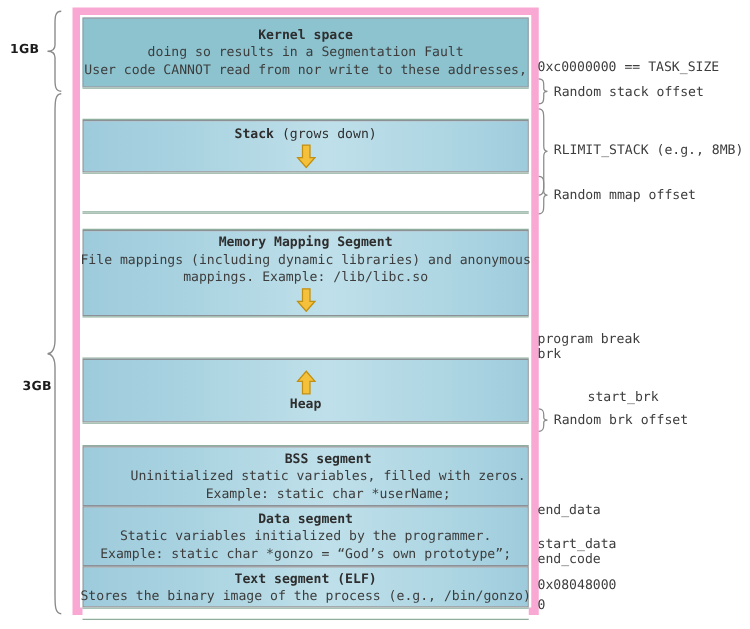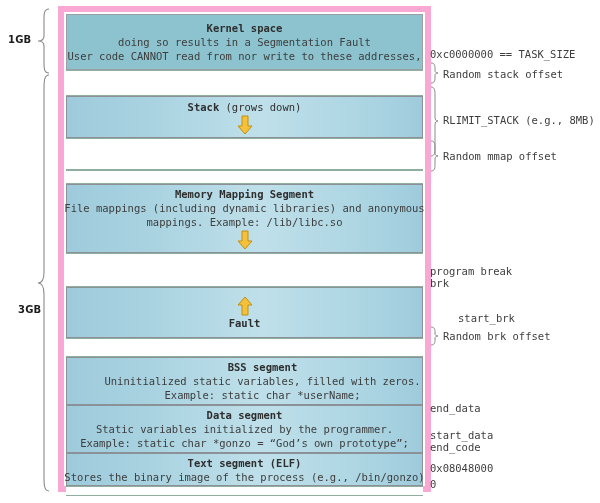--- a/index.html
+++ b/index.html
@@ -173,21 +173,21 @@
     </div>
 
     <div class="block gap" style="top:241px; height:34px;"></div>
 
     <div class="block seg" style="top:275px; height:51px;">
       <div class="arrow">
         <svg width="16" height="20" viewBox="0 0 16 20">
           <path d="M8 1 L15 9 L11 9 L11 19 L5 19 L5 9 L1 9 Z" fill="#f5c13a" stroke="#c18f12" stroke-width="1"></path>
         </svg>
       </div>
-      <div class="title">Fault</div>
+      <div class="title">Heap</div>
     </div>
 
     <div class="block gap" style="top:326px; height:19px;"></div>
 
     <div class="block seg" style="top:345px; height:48px;padding-left:36px;">
       <div class="title">BSS segment</div>
       <div class="desc">Uninitialized static variables, filled with zeros.</div>
       <div class="desc">Example: static char *userName;</div>
     </div>
 
@@ -224,21 +224,21 @@
   <div class="rbrace" style="left:430px; top:140px; height:32px;">
     <svg width="9" height="32" viewBox="0 0 9 32">
       <path d="M1 1 C5 1 5 4 5 9 L5 13 C5 15 6 16 8 16 C6 16 5 17 5 19 L5 23 C5 28 5 31 1 31" fill="none" stroke="#8a8a8a" stroke-width="1"></path>
     </svg>
   </div>
   <div class="annot" style="left:443px; top:150px;">Random mmap offset</div>
 
   <div class="annot" style="left:430px; top:265px;">program break</div>
   <div class="annot" style="left:430px; top:277px;">brk</div>
 
-  <div class="annot" style="left:430px; top:312px;padding-left:28px;">start_brk</div>
+  <div class="annot" style="left:442px; top:312px;padding-left:28px;">start_brk</div>
 
   <div class="rbrace" style="left:430px; top:326px; height:20px;">
     <svg width="9" height="20" viewBox="0 0 9 20">
       <path d="M1 1 C5 1 5 4 5 6 L5 8 C5 9 6 10 8 10 C6 10 5 11 5 12 L5 14 C5 16 5 19 1 19" fill="none" stroke="#8a8a8a" stroke-width="1"></path>
     </svg>
   </div>
   <div class="annot" style="left:443px; top:330px;">Random brk offset</div>
 
   <div class="annot" style="left:430px; top:402px;">end_data</div>
 

